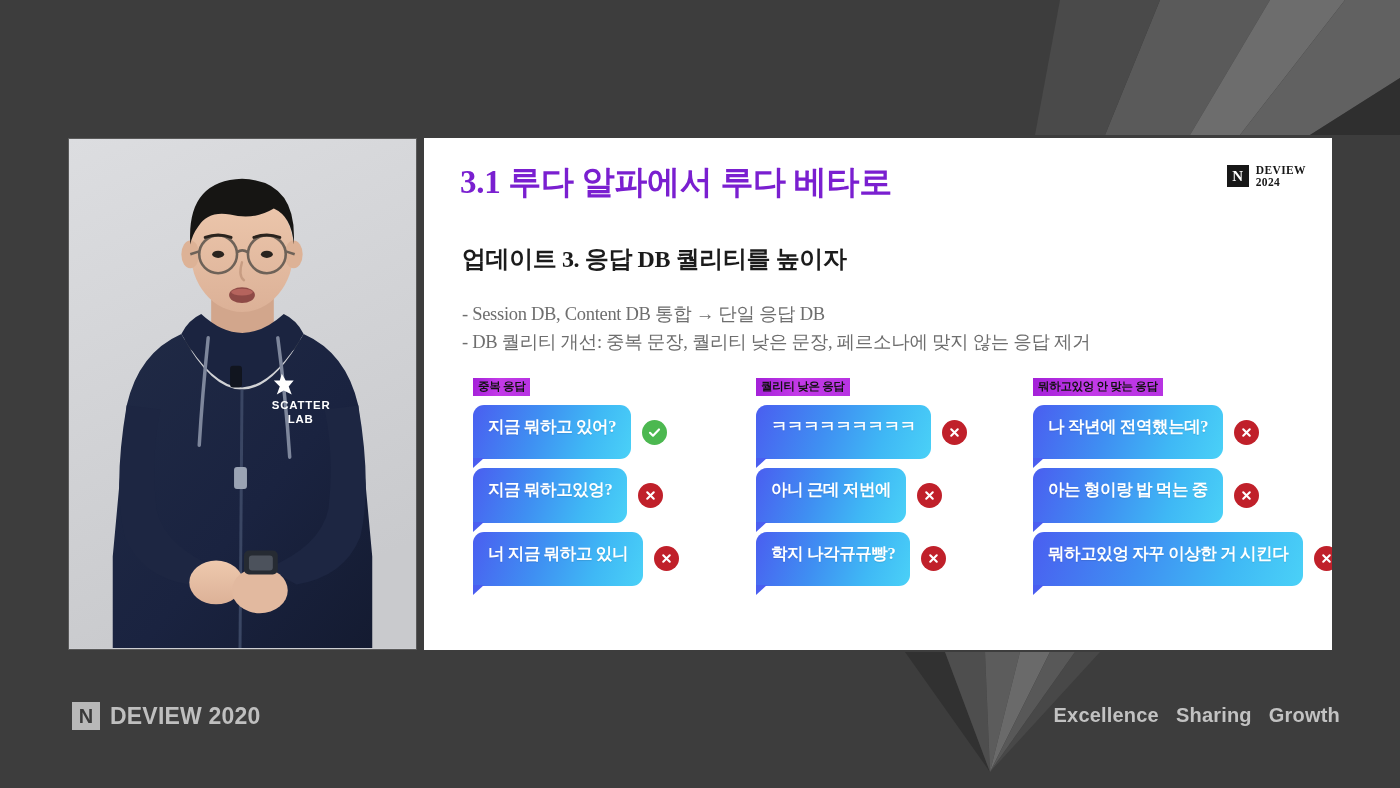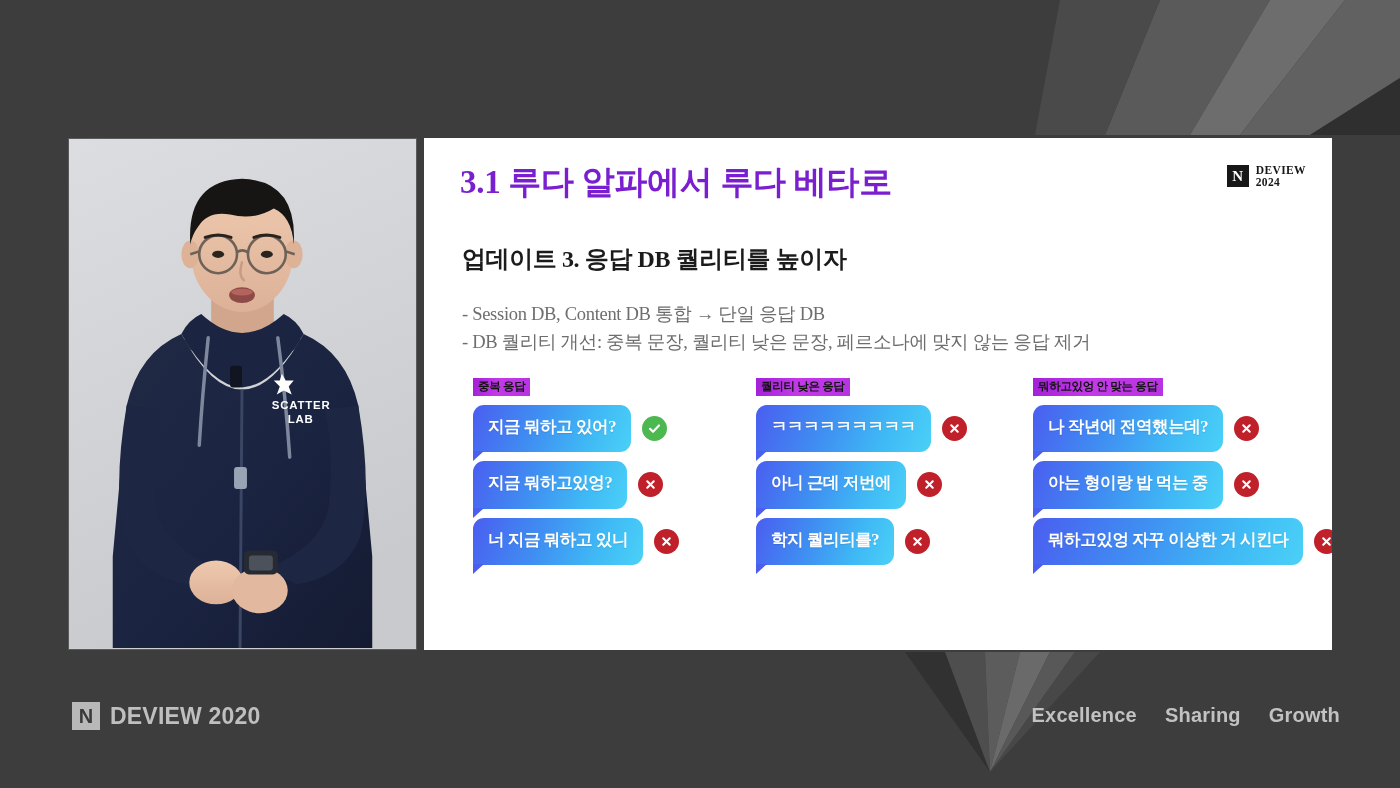--- a/index.html
+++ b/index.html
@@ -73,21 +73,21 @@
     color:#121212; font-size:11.5px; font-weight:bold;
     padding:2px 5px 3px 5px; letter-spacing:-0.3px; line-height:1.15;
     white-space:nowrap;
   }
 
   .bubble-row{ display:flex; align-items:center; margin-top:9px; }
   .bubble{
     position:relative;
     background:linear-gradient(110deg,#4a5ef0 0%,#3f8ff2 40%,#3fb8f5 72%,#4ad1f7 100%);
     border-radius:11px 11px 11px 0px;
-    padding:13px 15px 16px 15px;
+    padding:13px 15px 23px 15px;
     color:#ffffff; font-size:16.5px; font-weight:bold; letter-spacing:-0.4px;
     white-space:nowrap; line-height:1.1;
     text-shadow:0 1px 1px rgba(0,0,0,0.10);
   }
   .bubble::after{
     content:""; position:absolute; left:0px; bottom:-9px;
     width:0;height:0;
     border-left:11px solid #4a5ef0;
     border-bottom:10px solid transparent;
   }
@@ -109,21 +109,21 @@
     width:28px;height:28px;background:#b8b8b8;color:#3a3a3a;
     display:flex;align-items:center;justify-content:center;
     font-size:20px;font-weight:bold;line-height:1;
   }
   #footer-logo .logo-text{
     font-size:23px;font-weight:bold;color:#bfbfbf;letter-spacing:0.2px;
   }
 
   #footer-tagline{
     position:absolute; right:60px; top:704px; z-index:3;
-    display:flex; gap:28px;
+    display:flex; gap:17px;
     font-size:20px; font-weight:bold; color:#c2c2c2; letter-spacing:0.2px;
   }
 </style>
 </head>
 <body>
 
 <svg id="bg-rays" viewBox="0 0 1400 788" preserveAspectRatio="none">
   <rect x="0" y="0" width="1400" height="788" fill="#3d3d3d"></rect>
 
   <polygon points="1160,0 1270,0 1190,135 1105,135" fill="#5a5a5a"></polygon>
@@ -289,21 +289,21 @@
       </div>
       <div class="bubble-row">
         <div class="bubble">아니 근데 저번에</div>
         <div class="status no">
           <svg width="13" height="13" viewBox="0 0 16 16">
               <path d="M4 4 L12 12 M12 4 L4 12" stroke="#fff" stroke-width="2.6" stroke-linecap="round"></path>
             </svg>
         </div>
       </div>
       <div class="bubble-row">
-        <div class="bubble">학지 퀄리티를?</div>
+        <div class="bubble">학지 나각규규빵?</div>
         <div class="status no">
           <svg width="13" height="13" viewBox="0 0 16 16">
               <path d="M4 4 L12 12 M12 4 L4 12" stroke="#fff" stroke-width="2.6" stroke-linecap="round"></path>
             </svg>
         </div>
       </div>
     </div>
 
     <div class="column c2">
       <span class="col-label">뭐하고있엉 안 맞는 응답</span>

